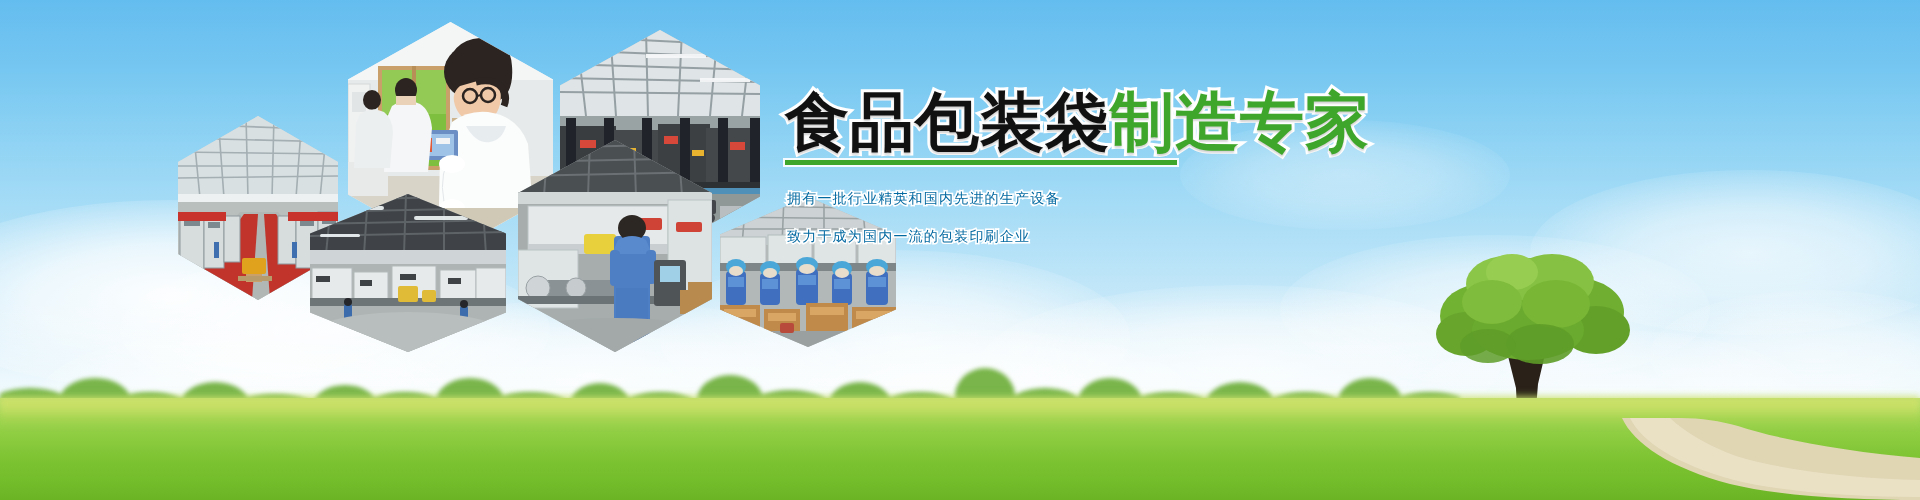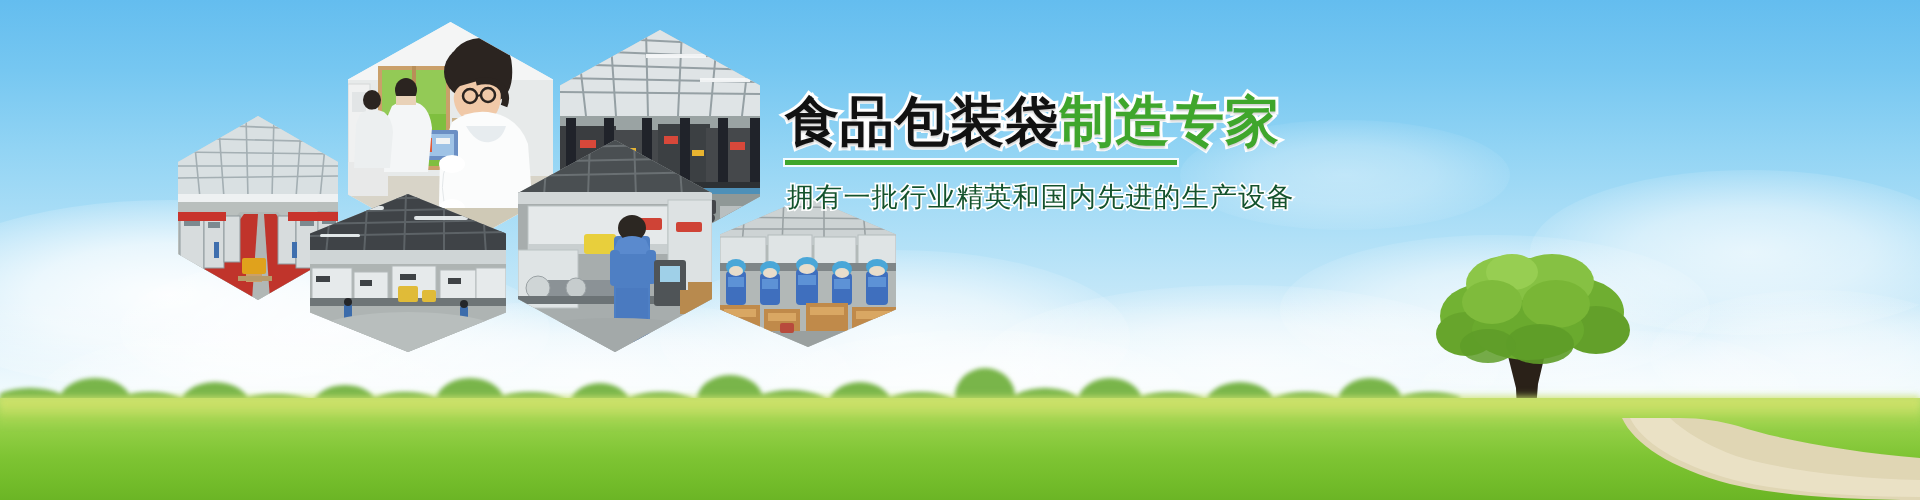--- a/index.html
+++ b/index.html
@@ -108,21 +108,21 @@
     clip-path:polygon(50% 0%, 100% 25%, 100% 75%, 50% 100%, 0% 75%, 0% 25%);
     overflow:hidden;
   }
   .hex .scene { position:absolute; inset:0; }
 
   
   .textblock { position:absolute; left:785px; top:92px; width:1000px; height:220px; }
 
   .headline {
     position:relative;
-    font-size:54px;
+    font-size:64px;
     font-weight:bold;
     line-height:60px;
     letter-spacing:1px;
     white-space:nowrap;
     font-family:"DejaVu Sans","Liberation Sans",sans-serif;
   }
   .headline .h-black {
     color:#111111;
     -webkit-text-stroke:6px #ffffff;
     paint-order:stroke fill;
@@ -138,26 +138,26 @@
   .divider {
     position:absolute;
     left:0; top:68px;
     width:392px; height:5px;
     background:#3fa62c;
     box-shadow:0 0 0 2px rgba(255,255,255,.9);
   }
 
   .sublist { position:absolute; left:2px; top:88px; width:760px; }
   .subline {
-    font-size:27px;
+    font-size:14px;
     line-height:38px;
-    color:#14532d;
+    color:#0369a1;
     white-space:nowrap;
     letter-spacing:1.2px;
-    font-family:Liberation Mono, monospace;
+    font-family:Liberation Serif, serif;
     -webkit-text-stroke:3.2px #ffffff;
     paint-order:stroke fill;
   }
 </style>
 </head>
 <body>
 
 <div id="banner">
 
   <div class="sky"></div>
@@ -563,17 +563,18 @@
   <div class="textblock">
 
     <div class="headline">
       <span class="h-black">食品包装袋</span><span class="h-green">制造专家</span>
     </div>
 
     <div class="divider"></div>
 
     <div class="sublist">
       <div class="subline">拥有一批行业精英和国内先进的生产设备</div>
+      <div class="subline">致力于成为国内一流的包装印刷企业</div>
     </div>
 
   </div>
 
 </div>
 
 </body></html>

